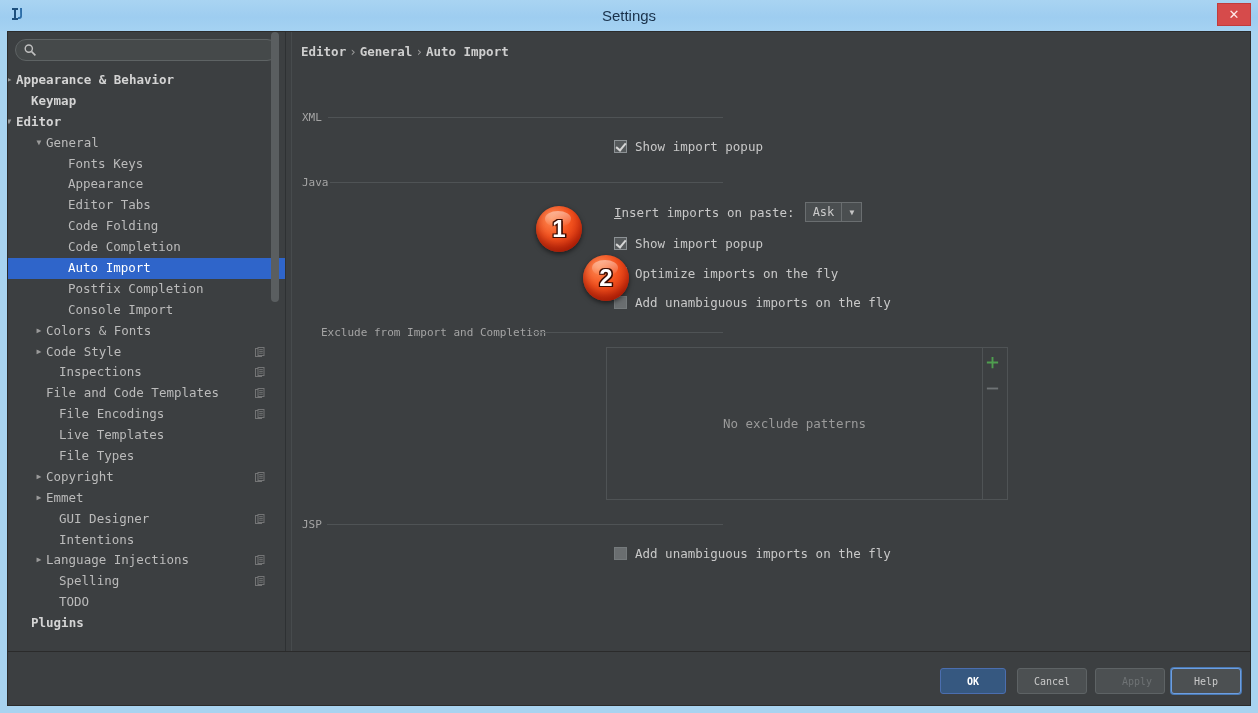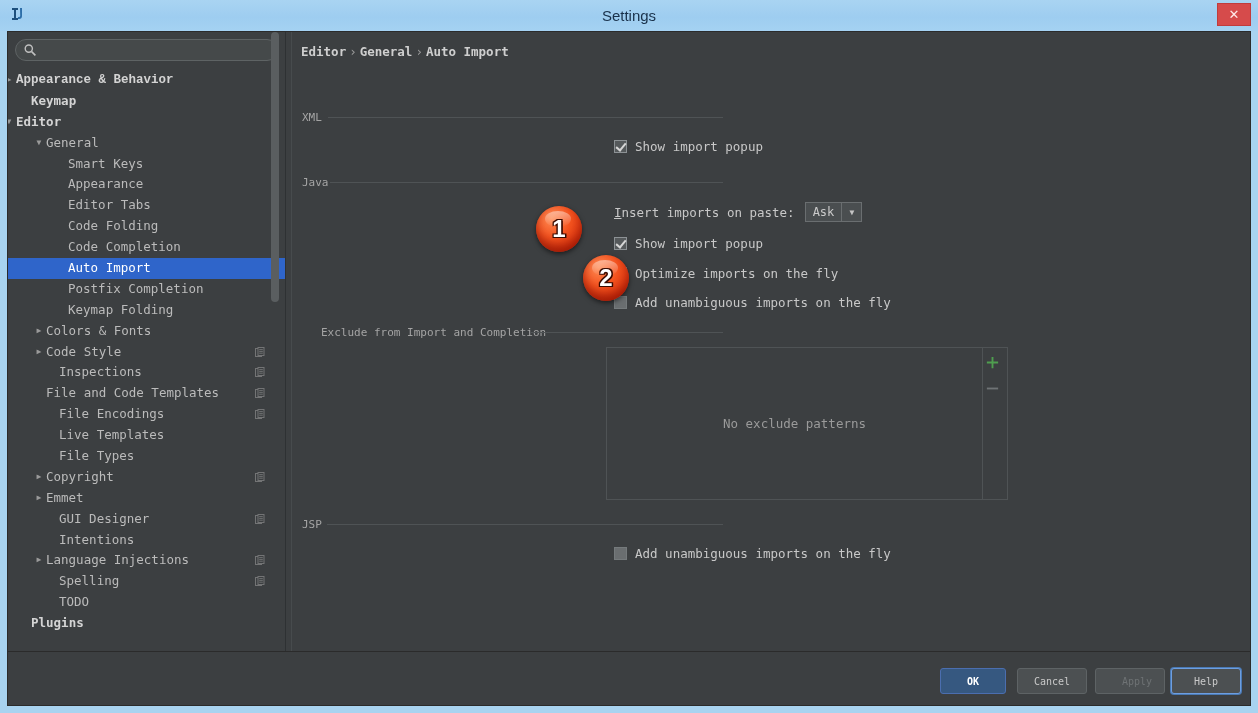--- a/index.html
+++ b/index.html
@@ -411,56 +411,56 @@
         <input id="search-input" type="text" value="" placeholder="" style="">
         <svg id="search-icon" viewBox="0 0 14 14">
           <circle cx="5.8" cy="5.6" r="3.6" fill="none" stroke="#c0c0c0" stroke-width="1.4"></circle>
           <line x1="8.6" y1="8.6" x2="12.4" y2="12.4" stroke="#c0c0c0" stroke-width="1.6"></line>
         </svg>
       </div>
 
       <div id="tree">
           <div class="tree-row bold">
             <span class="arrow" style="left: -5px;">▶</span>
-            <span class="label" style="left: 8px; font-family: Liberation Mono, monospace;">Appearance &amp; Behavior</span>
+            <span class="label" style="left: 8px;">Appearance &amp; Behavior</span>
           </div>
           <div class="tree-row bold">
             <span class="label" style="left: 23px;">Keymap</span>
           </div>
           <div class="tree-row bold">
             <span class="arrow" style="left: -5px;">▼</span>
             <span class="label" style="left: 8px;">Editor</span>
           </div>
           <div class="tree-row">
             <span class="arrow" style="left: 25px;">▼</span>
             <span class="label" style="left: 38px;">General</span>
           </div>
           <div class="tree-row">
-            <span class="label" style="left: 60px;">Smart Keys</span>
+            <span class="label" style="left: 60px;">Fonts Keys</span>
           </div>
           <div class="tree-row">
             <span class="label" style="left: 60px;">Appearance</span>
           </div>
           <div class="tree-row">
             <span class="label" style="left: 60px;">Editor Tabs</span>
           </div>
           <div class="tree-row">
             <span class="label" style="left: 60px;">Code Folding</span>
           </div>
           <div class="tree-row">
             <span class="label" style="left: 60px;">Code Completion</span>
           </div>
           <div class="tree-row selected">
             <span class="label" style="left: 60px;">Auto Import</span>
           </div>
           <div class="tree-row">
             <span class="label" style="left: 60px;">Postfix Completion</span>
           </div>
           <div class="tree-row">
-            <span class="label" style="left: 60px;">Keymap Folding</span>
+            <span class="label" style="left: 60px;">Console Import</span>
           </div>
           <div class="tree-row">
             <span class="arrow" style="left: 25px;">▶</span>
             <span class="label" style="left: 38px;">Colors &amp; Fonts</span>
           </div>
           <div class="tree-row">
             <span class="arrow" style="left: 25px;">▶</span>
             <span class="label" style="left: 38px;">Code Style</span>
             <svg class="badge-icon" viewBox="0 0 10 11">
               <rect x="0.5" y="1.5" width="6" height="8" fill="none" stroke="#a0a0a0"></rect>

